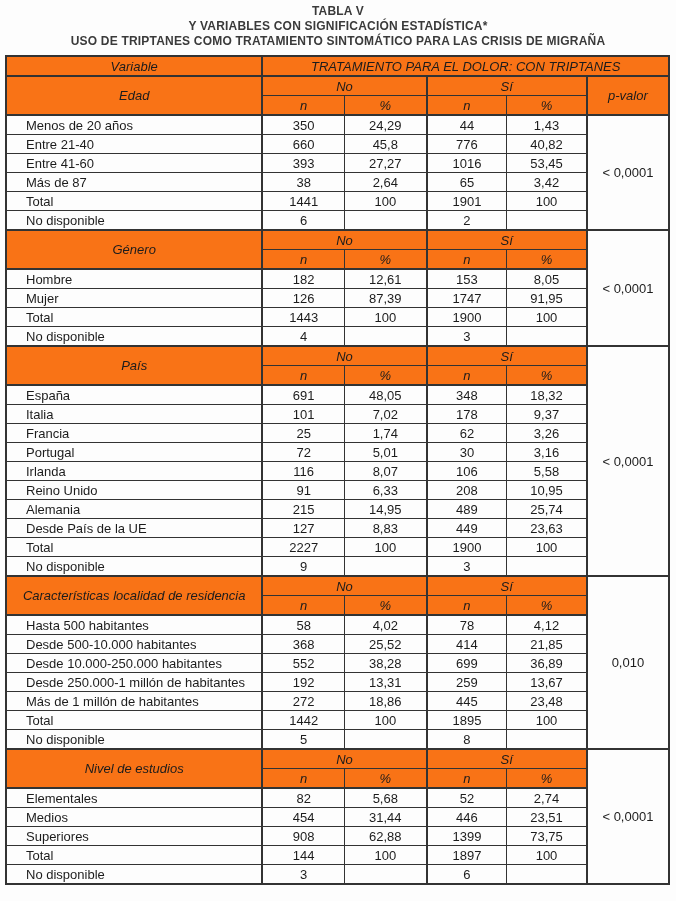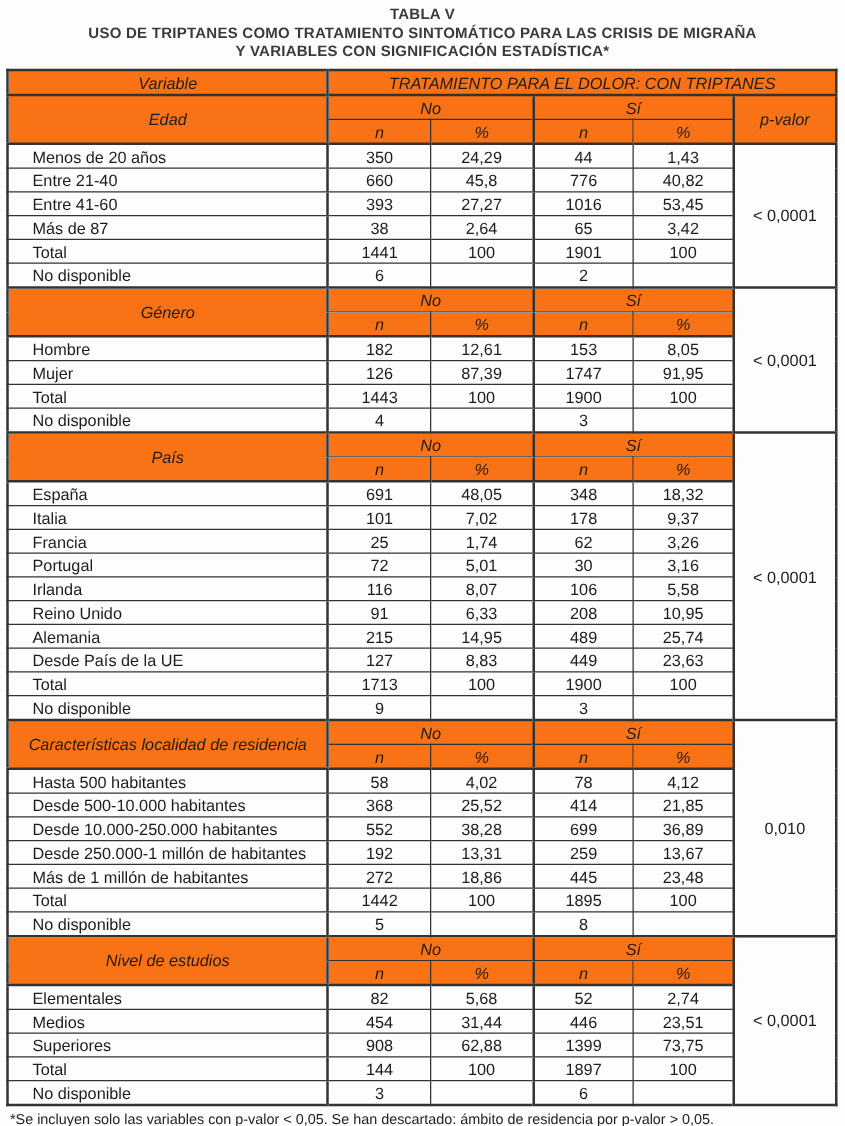--- a/index.html
+++ b/index.html
@@ -53,22 +53,22 @@
     font-size:11.5px;
     color:#222;
   }
 </style>
 </head>
 <body>
 
 <div id="page">
   <div class="title-block">
     <div>TABLA V</div>
+    <div>Y VARIABLES CON SIGNIFICACIÓN ESTADÍSTICA*</div>
     <div>USO DE TRIPTANES COMO TRATAMIENTO SINTOMÁTICO PARA LAS CRISIS DE MIGRAÑA</div>
-    <div>Y VARIABLES CON SIGNIFICACIÓN ESTADÍSTICA*</div>
   </div>
 
   <div class="table-wrap">
     <table>
       <colgroup>
         <col style="width:256px">
         <col style="width:82px">
         <col style="width:82px">
         <col style="width:80px">
         <col style="width:80px">
@@ -237,21 +237,21 @@
           </tr>
           <tr>
             <td class="lbl">Desde País de la UE</td>
             <td class="num tl">127</td>
             <td class="num">8,83</td>
             <td class="num tl">449</td>
             <td class="num">23,63</td>
           </tr>
           <tr>
             <td class="lbl">Total</td>
-            <td class="num tl">1713</td>
+            <td class="num tl">2227</td>
             <td class="num">100</td>
             <td class="num tl">1900</td>
             <td class="num">100</td>
           </tr>
           <tr>
             <td class="lbl">No disponible</td>
             <td class="num tl">9</td>
             <td class="num"></td>
             <td class="num tl">3</td>
             <td class="num"></td>
@@ -361,14 +361,13 @@
             <td class="lbl">No disponible</td>
             <td class="num tl">3</td>
             <td class="num"></td>
             <td class="num tl">6</td>
             <td class="num"></td>
           </tr>
         </tbody>
     </table>
   </div>
 
-  <div class="footnote">*Se incluyen solo las variables con p-valor &lt; 0,05. Se han descartado: ámbito de residencia por p-valor &gt; 0,05.</div>
 </div>
 
 </body></html>

